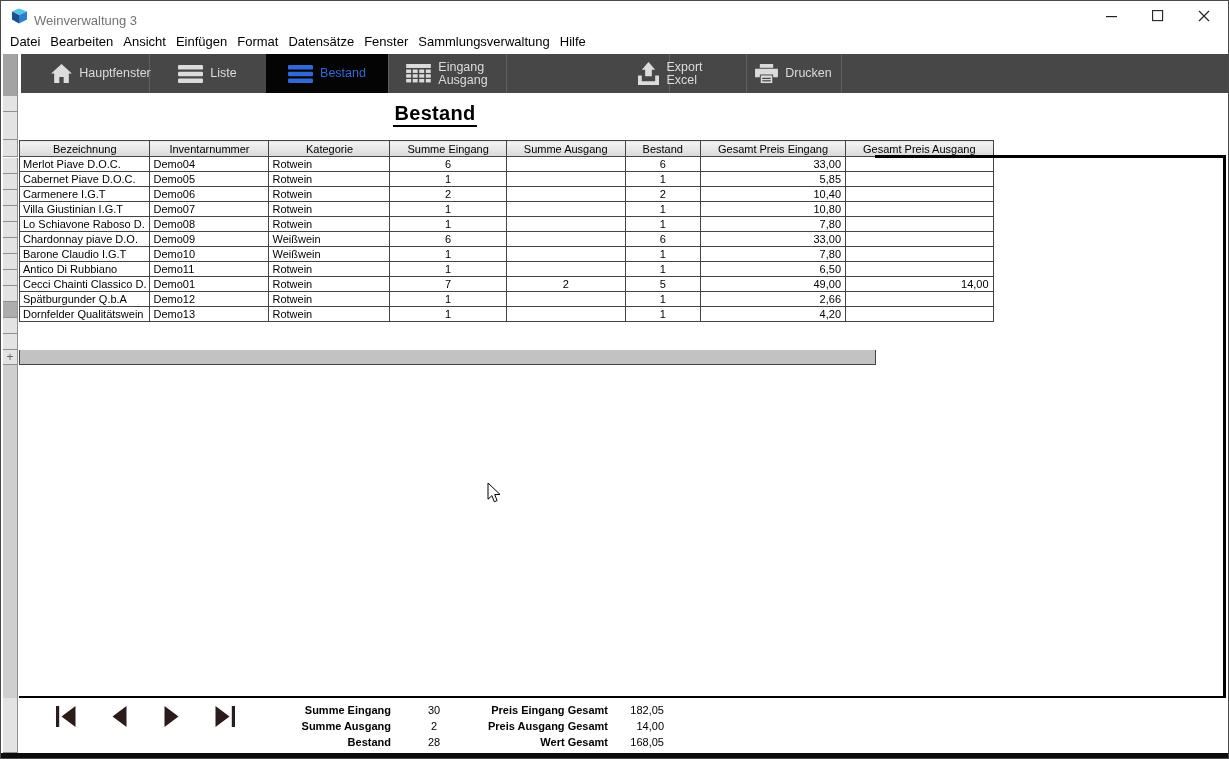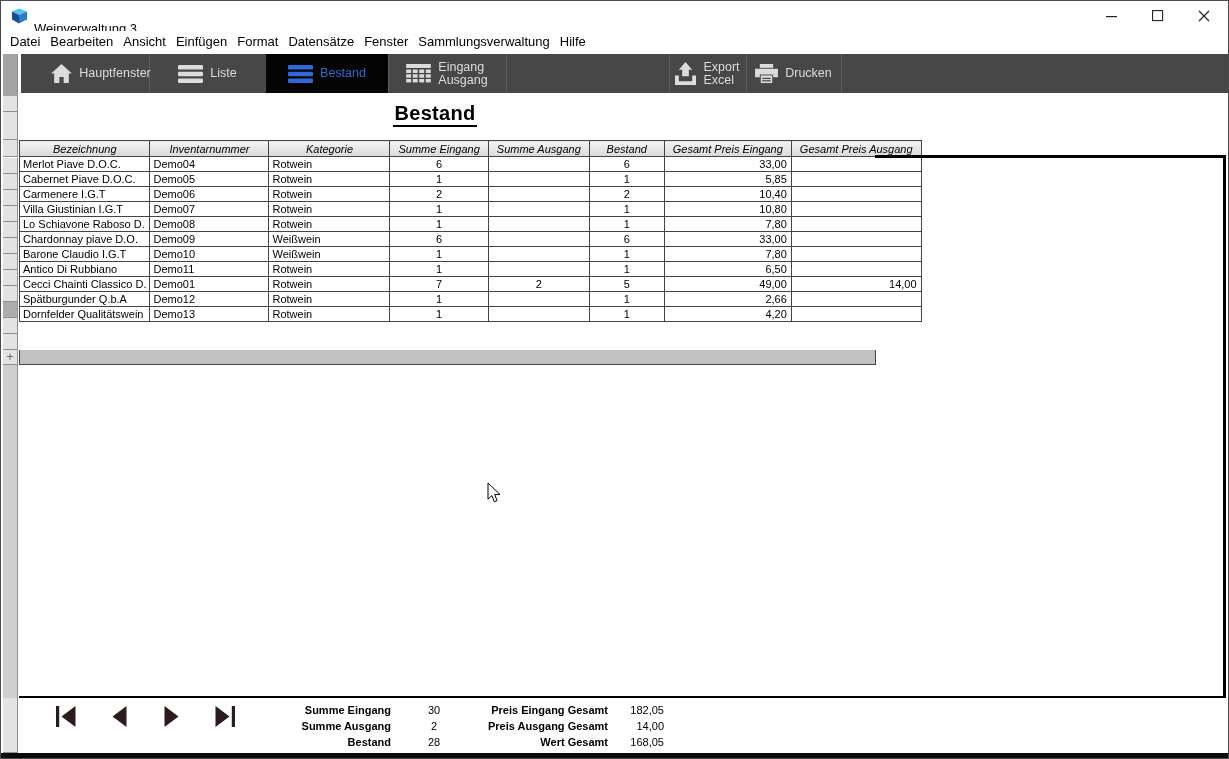--- a/index.html
+++ b/index.html
@@ -4,21 +4,21 @@
 <style>
   * { margin:0; padding:0; box-sizing:border-box; }
   html,body { width:1229px; height:759px; }
   body { font-family:"Liberation Sans","DejaVu Sans",sans-serif; background:#fff; }
   #window { position:relative; width:1229px; height:759px; background:#fff;
             border:1px solid #4a4a4a; overflow:hidden; }
 
   
   .titlebar { position:absolute; top:0; left:0; right:0; height:30px; background:#fff; }
   .app-icon { position:absolute; left:10px; top:7px; }
-  .win-title { position:absolute; left:33px; top:20px; font-size:13px; color:#000000; white-space:nowrap; }
+  .win-title { position:absolute; left:33px; top:12px; font-size:13px; color:#737373; white-space:nowrap; }
   .win-controls { position:absolute; right:1px; top:0; height:30px; display:flex; }
   .win-btn { width:46px; height:30px; display:flex; align-items:center; justify-content:center; }
 
   
   .menubar { position:absolute; top:30px; left:0; right:0; height:21px; display:flex;
              align-items:center; padding-left:9px; background:#fff; }
   .menu-item { font-size:13px; color:#000; margin-right:10px; white-space:nowrap; }
 
   
   .toolbar { position:absolute; left:20px; top:53px; width:1209px; height:39px; background:#474747; }
@@ -38,21 +38,21 @@
 
   
   .heading { position:absolute; left:18px; top:101px; width:832px; text-align:center; }
   .heading span { font-size:20px; font-weight:bold; color:#000; border-bottom:2.5px solid #000;
                   padding:0 1px 1px 1px; letter-spacing:0.3px; }
 
   
   .table-wrap { position:absolute; left:18px; top:139px; }
   table { border-collapse:collapse; table-layout:fixed; }
   th { height:16px; background:linear-gradient(#f4f4f4,#d9d9d9); font-weight:normal; font-size:11px;
-       color:#000; border:1px solid #444; padding:0 8px; overflow:hidden; white-space:nowrap;font-style:italic; }
+       color:#000; border:1px solid #444; padding:0 17px; overflow:hidden; white-space:nowrap; }
   td { height:15px; font-size:11px; color:#000; border:1px solid #444; padding:0 3px;
        overflow:hidden; white-space:nowrap; background:#fff; }
   td.a-left { text-align:left; } td.a-center { text-align:center; } td.a-right { text-align:right; padding-right:4px; }
   .add-row { position:absolute; left:18px; top:349px; width:857px; height:15px;
              background:#c2c2c2; border:1px solid #444; border-top:none; }
 
   
   .hline { position:absolute; left:874px; top:154px; width:351px; height:3px; background:#000; }
   .vline { position:absolute; left:1222px; top:154px; width:3px; height:543px; background:#000; }
   .fdivider { position:absolute; left:18px; top:695px; width:1207px; height:2px; background:#000; }
@@ -185,21 +185,21 @@
             <rect x="13.8" y="10.8" width="5.2" height="3.6" fill="currentColor"></rect>
             <rect x="20.7" y="10.8" width="5.2" height="3.6" fill="currentColor"></rect>
             <rect x="0" y="15.8" width="5.2" height="3.6" fill="currentColor"></rect>
             <rect x="6.9" y="15.8" width="5.2" height="3.6" fill="currentColor"></rect>
             <rect x="13.8" y="15.8" width="5.2" height="3.6" fill="currentColor"></rect>
             <rect x="20.7" y="15.8" width="5.2" height="3.6" fill="currentColor"></rect>
           </svg>
         </span>
         <span class="tb-label">Eingang<br>Ausgang</span>
       </div>
-      <div class="tb-btn" style="left: 648px; width: 77px;">
+      <div class="tb-btn" style="left: 611px; width: 77px;">
         <span class="tb-icon">
           <svg width="21" height="23" viewBox="0 0 22 24">
             <path fill="currentColor" d="M11 0 L18 8 H14.5 V15 H7.5 V8 H4 Z"></path>
             <path fill="currentColor" d="M0 14 H4 V20 H18 V14 H22 V24 H0 Z"></path>
           </svg>
         </span>
         <span class="tb-label">Export<br>Excel</span>
       </div>
       <div class="tb-btn" style="left: 725px; width: 95px;">
         <span class="tb-icon">

